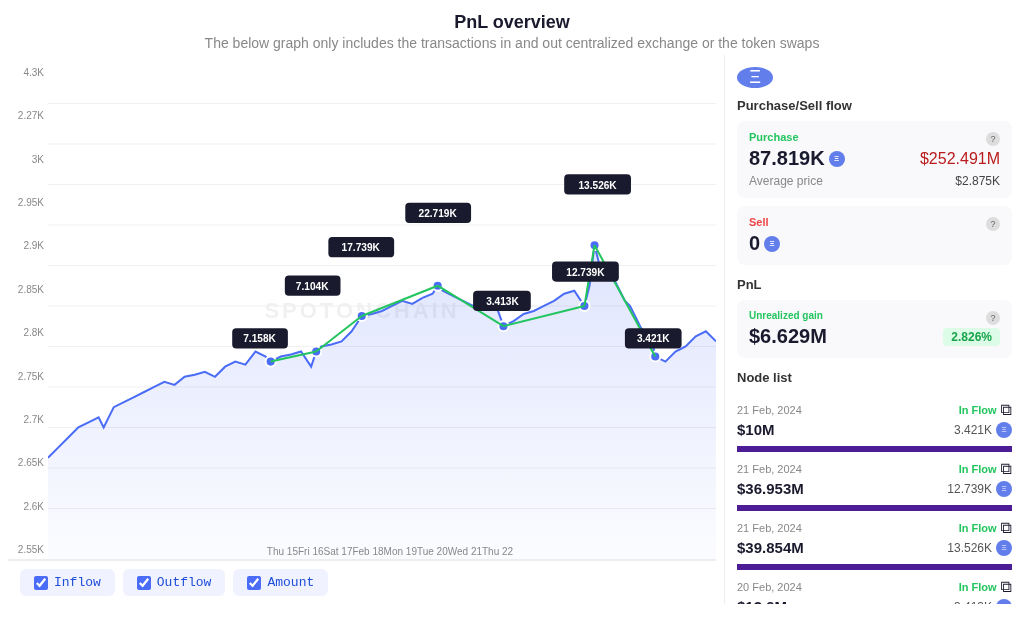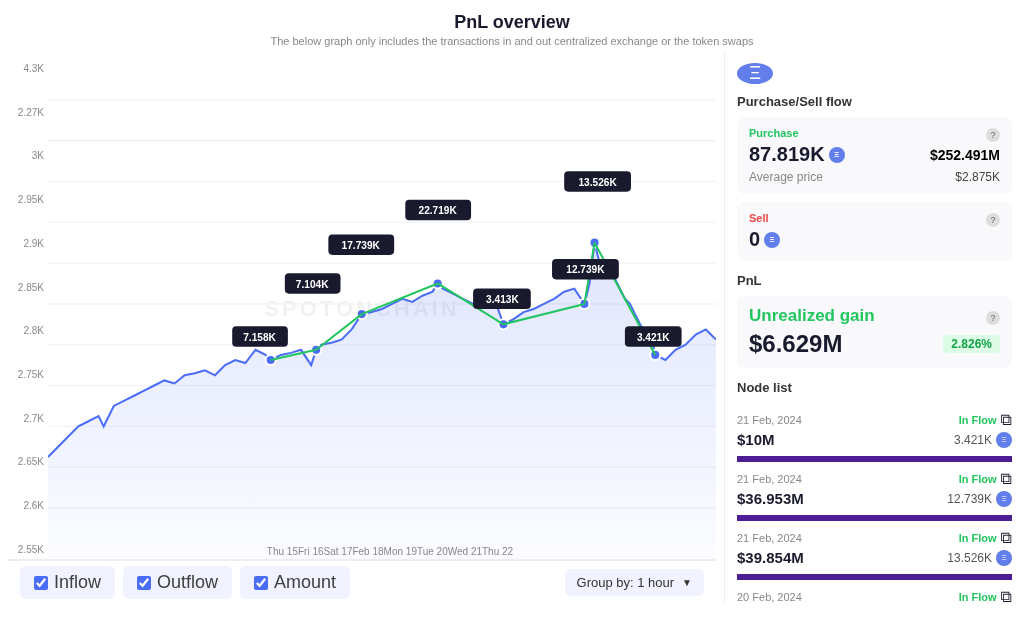--- a/index.html
+++ b/index.html
@@ -19,21 +19,21 @@
     .page-header {
       text-align: center;
       padding: 12px 0 4px;
     }
     .page-title {
       font-size: 18px;
       font-weight: 600;
       color: #1a1a2e;
     }
     .page-subtitle {
-      font-size: 11px;
+      font-size: 14px;
       color: #888;
       margin-top: 2px;
     }
     .main-content {
       display: flex;
       flex: 1;
       overflow: hidden;
     }
     
     .chart-area {
@@ -68,22 +68,23 @@
       border-radius: 6px;
       padding: 6px 14px;
       cursor: pointer;
     }
     .checkbox-group input[type=checkbox] {
       accent-color: #4a6cf7;
       width: 14px;
       height: 14px;
     }
     .checkbox-label {
-      font-size: 18px;
-      color: #404040;
+      font-size: 13px;
+      color: #1d4ed8;
+      font-family: Liberation Mono, monospace;
     }
     .group-by-select {
       margin-left: auto;
       display: flex;
       align-items: center;
       gap: 8px;
       background: #f0f2ff;
       border-radius: 6px;
       padding: 6px 12px;
       cursor: pointer;
@@ -137,23 +138,23 @@
       justify-content: space-between;
     }
     .flow-card-amount {
       font-size: 20px;
       font-weight: 700;
       display: flex;
       align-items: center;
       gap: 4px;
     }
     .flow-card-usd {
-      font-size: 14px;
-      color: #000000;
-      font-weight: 700;
+      font-size: 16px;
+      color: #b91c1c;
+      font-weight: 400;
     }
     .flow-card-avg {
       display: flex;
       justify-content: space-between;
       font-size: 12px;
       color: #888;
       margin-top: 4px;
     }
     .flow-card-avg-val {
       color: #444;
@@ -162,32 +163,32 @@
     .pnl-section {
       margin-top: 4px;
       margin-bottom: 8px;
     }
     .pnl-card {
       background: #f9f9fc;
       border-radius: 8px;
       padding: 10px 12px;
     }
     .pnl-gain-label {
-      font-size: 17px;
+      font-size: 10px;
       font-weight: 600;
       color: #22c55e;
       margin-bottom: 4px;
     }
     .pnl-gain-row {
       display: flex;
       align-items: center;
       justify-content: space-between;
     }
     .pnl-gain-amount {
-      font-size: 24px;
+      font-size: 20px;
       font-weight: 700;
     }
     .pnl-gain-pct {
       background: #dcfce7;
       color: #16a34a;
       font-size: 12px;
       font-weight: 600;
       padding: 2px 8px;
       border-radius: 4px;
     }
@@ -405,24 +406,20 @@
           <span class="checkbox-label">Inflow</span>
         </label>
         <label class="checkbox-group">
           <input type="checkbox" checked="" style="">
           <span class="checkbox-label">Outflow</span>
         </label>
         <label class="checkbox-group">
           <input type="checkbox" checked="" style="">
           <span class="checkbox-label">Amount</span>
         </label>
-        <div class="group-by-select">
-          <span>Group by: 1 hour</span>
-          <span style="font-size:10px;">▼</span>
-        </div>
       </div>
     </div>
 
     <div class="right-panel">
 
       <div class="eth-icon">Ξ</div>
 
       <div class="section-title">Purchase/Sell flow</div>
 
       <div class="flow-card">

